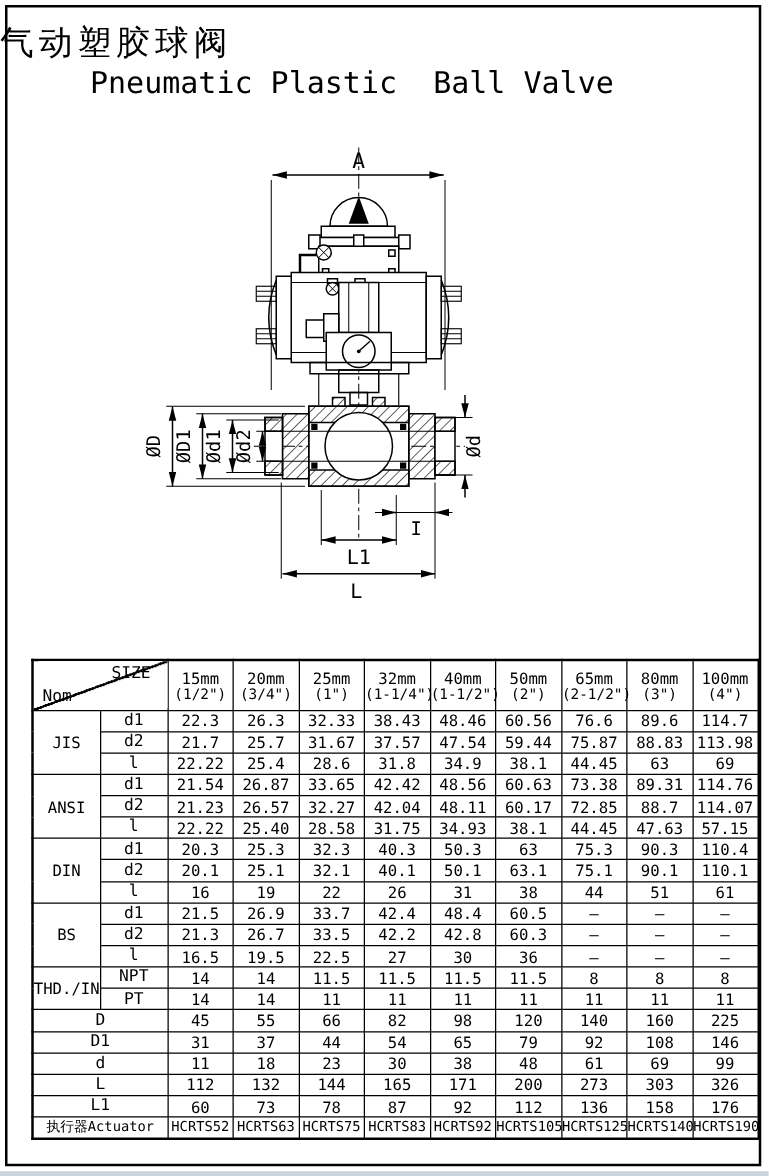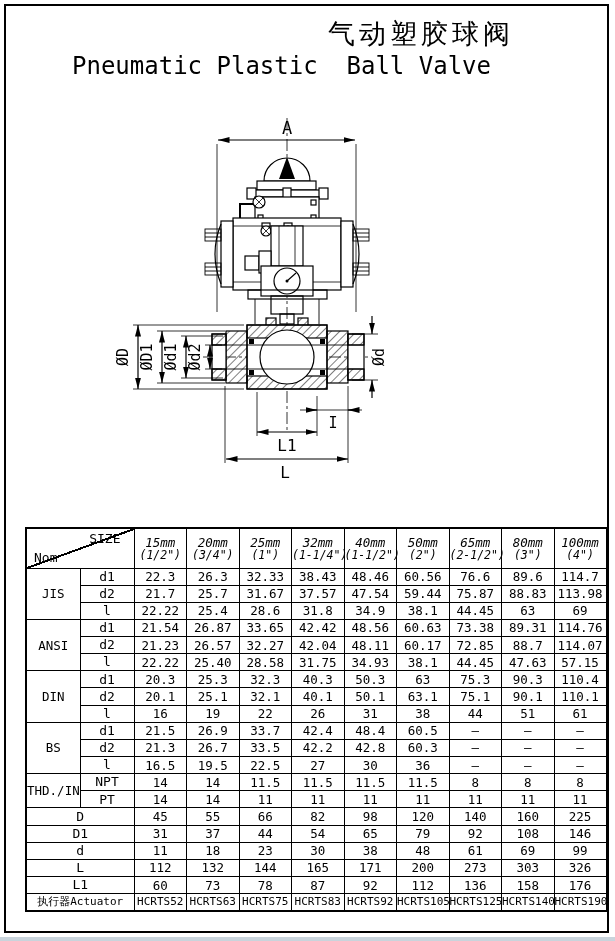--- a/index.html
+++ b/index.html
@@ -1,37 +1,37 @@
 <!DOCTYPE html>
 <html><head>
 <meta charset="utf-8">
 <style>
   html,body{margin:0;padding:0;background:#fff;}
   body{width:615px;height:941px;position:relative;overflow:hidden;
        font-family:"DejaVu Sans Mono","Liberation Mono",monospace;color:#000;}
   .page-border{position:absolute;left:4px;top:4px;width:601px;height:925px;
        border:2px solid #000;}
-  .title-cn{position:absolute;left:0;top:16px;width:514px;text-align:right;
+  .title-cn{position:absolute;left:0;top:16px;width:514px;text-align:left;
        font-size:27px;letter-spacing:4px;font-family:"DejaVu Sans","Liberation Sans",sans-serif;}
   .title-en{position:absolute;left:0;top:52px;width:513px;text-align:center;
        font-size:24px;white-space:pre;font-family:"DejaVu Sans Mono","Liberation Mono",monospace;margin-left:25px;}
   svg{position:absolute;left:0;top:0;}
   svg text{font-family:"DejaVu Sans Mono","Liberation Mono",monospace;fill:#000;stroke:none;}
 
   table.spec{position:absolute;left:25px;top:527px;width:581px;border-collapse:collapse;
        table-layout:fixed;border:2.5px solid #000;font-size:13px;}
   table.spec th,table.spec td{border:1.5px solid #000;padding:0;text-align:center;
        vertical-align:middle;white-space:nowrap;overflow:visible;line-height:1.05;}
   table.spec thead tr{height:40px;}
   table.spec tbody tr{height:17.15px;}
   th.corner{position:relative;font-weight:normal;
        background:linear-gradient(to bottom right,#fff calc(50% - 1px),#000 calc(50% - 1px),#000 calc(50% + 1px),#fff calc(50% + 1px));}
   th.corner .size-label{position:absolute;top:3px;right:13px;font-size:13px;}
   th.corner .nom-label{position:absolute;bottom:3px;left:7px;font-size:13px;}
-  th.size-head{font-weight:normal;font-size:11.5px;font-style:italic;}
+  th.size-head{font-weight:normal;font-size:11.5px;}
   th.size-head .mm{font-size:12.5px;}
   td.group-cell{font-size:12.5px;margin-left:48px;}
   td.param-cell{font-size:13px;}
   td.value-cell{font-size:12.5px;}
   tr.actuator-row td{font-size:11px;}
   .bottom-edge{position:absolute;left:0;bottom:0;width:615px;height:4px;background:#c9d4dc;}
 </style>
 </head>
 <body>
 

